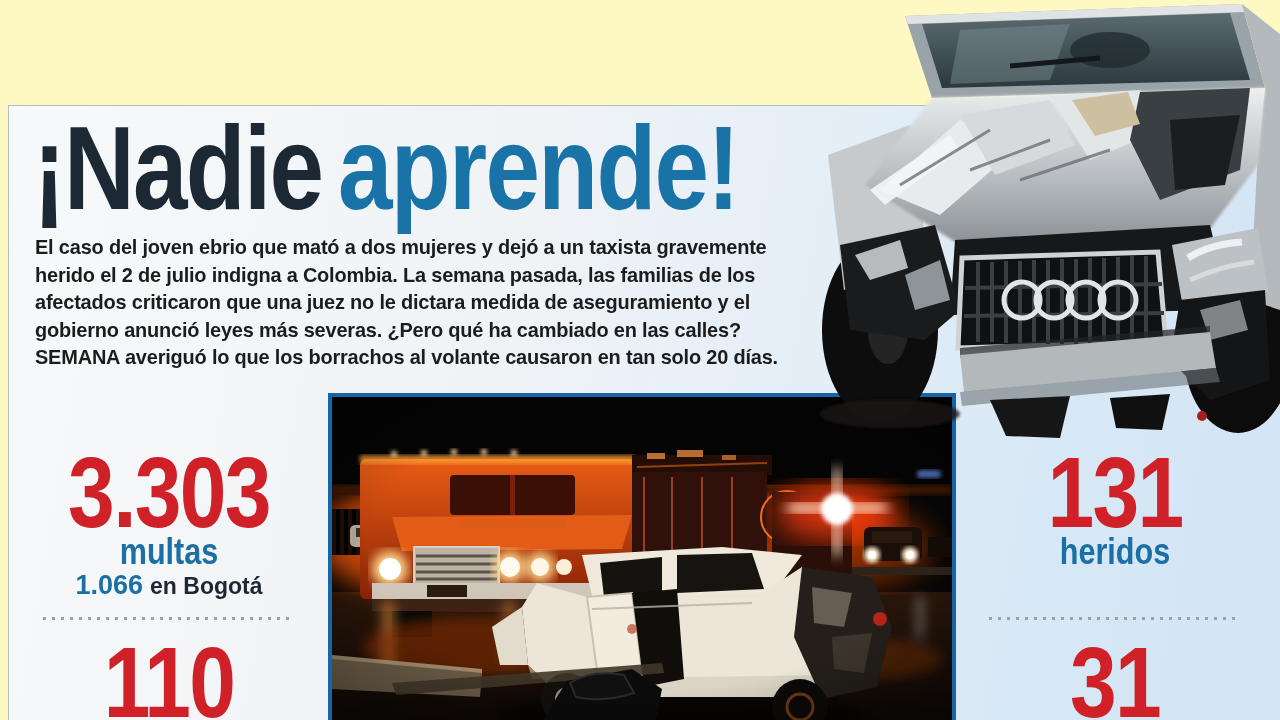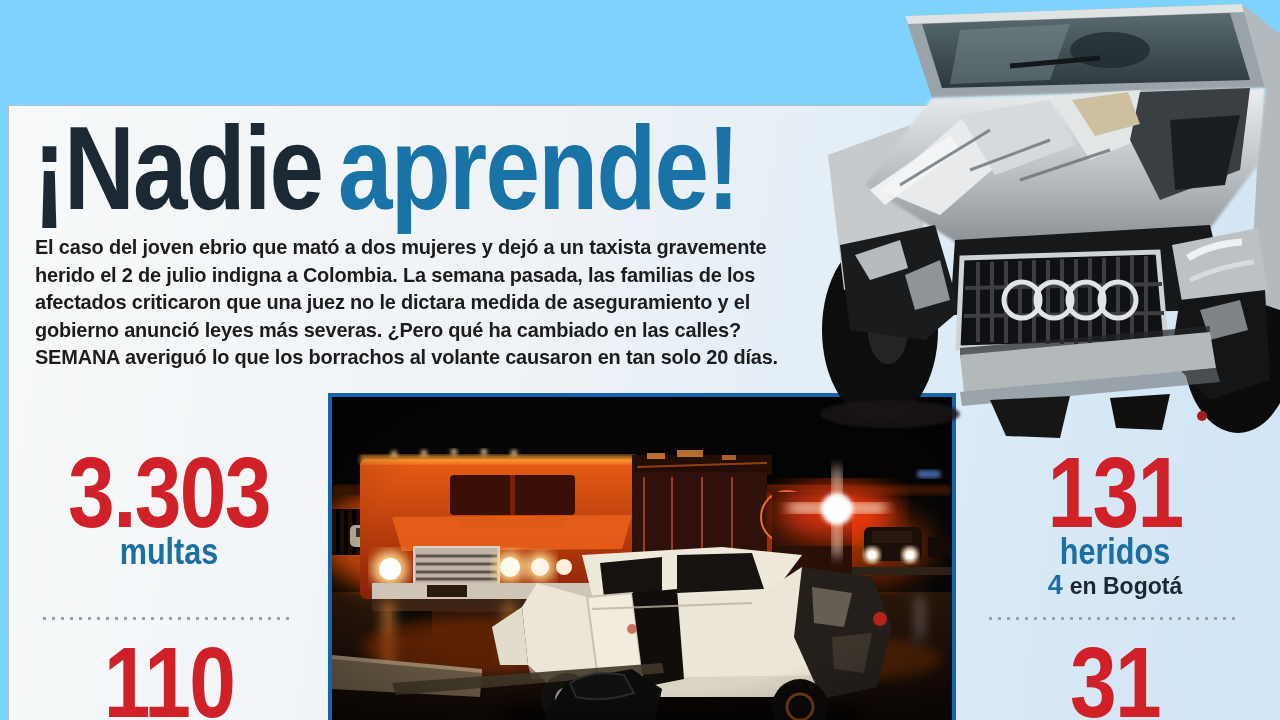--- a/index.html
+++ b/index.html
@@ -1,16 +1,16 @@
 <!DOCTYPE html>
 <html><head>
 <meta charset="utf-8">
 <style>
   html,body{margin:0;padding:0;background:#fff;}
-  .canvas{position:relative;width:1280px;height:720px;overflow:hidden;background:#7dd3fc;
+  .canvas{position:relative;width:1280px;height:720px;overflow:hidden;background:#fef9c3;
           font-family:"Liberation Sans", sans-serif;}
   
   .main-box{position:absolute;left:8px;top:105px;width:1281px;height:628px;
             border:1px solid #b4bbc1;box-sizing:border-box;z-index:1;
             background:linear-gradient(100deg,#f7f9fa 0%,#f0f3f6 38%,#e3eef7 62%,#d7e8f6 80%,#d2e5f4 100%);}
   
   .title{position:absolute;left:33px;top:112px;margin:0;z-index:2;white-space:nowrap;
          font-size:118px;line-height:112px;font-weight:bold;letter-spacing:-2px;
          transform:scaleX(.83);transform-origin:left top;}
   .t-navy{color:#1c2935;}
@@ -55,29 +55,29 @@
     <div class="intro-line">El caso del joven ebrio que mató a dos mujeres y dejó a un taxista gravemente</div>
     <div class="intro-line">herido el 2 de julio indigna a Colombia. La semana pasada, las familias de los</div>
     <div class="intro-line">afectados criticaron que una juez no le dictara medida de aseguramiento y el</div>
     <div class="intro-line">gobierno anunció leyes más severas. ¿Pero qué ha cambiado en las calles?</div>
     <div class="intro-line">SEMANA averiguó lo que los borrachos al volante causaron en tan solo 20 días.</div>
   </div>
 
   <div class="stat-col left">
     <div class="stat-value sv1">3.303</div>
     <div class="stat-label sl1">multas</div>
+    <div class="stat-sub"><span class="sub-num">1.066</span><span>en Bogotá</span></div>
     <div class="stat-divider"></div>
     <div class="stat-value sv2">110</div>
     <div class="stat-label sl2">accidentes</div>
   </div>
 
   <div class="stat-col right">
     <div class="stat-value sv1">131</div>
     <div class="stat-label sl1">heridos</div>
-    <div class="stat-sub"><span class="sub-num">4</span><span>en Bogotá</span></div>
     <div class="stat-divider"></div>
     <div class="stat-value sv2">31</div>
     <div class="stat-label sl2">muertos</div>
   </div>
 
   <div class="photo-frame">
     <svg width="620" height="332" viewBox="0 0 620 332" preserveAspectRatio="none">
       <defs>
         <linearGradient id="g1" x1="0" y1="0" x2="0" y2="1">
           <stop offset="0" stop-color="#e85c14"></stop>

